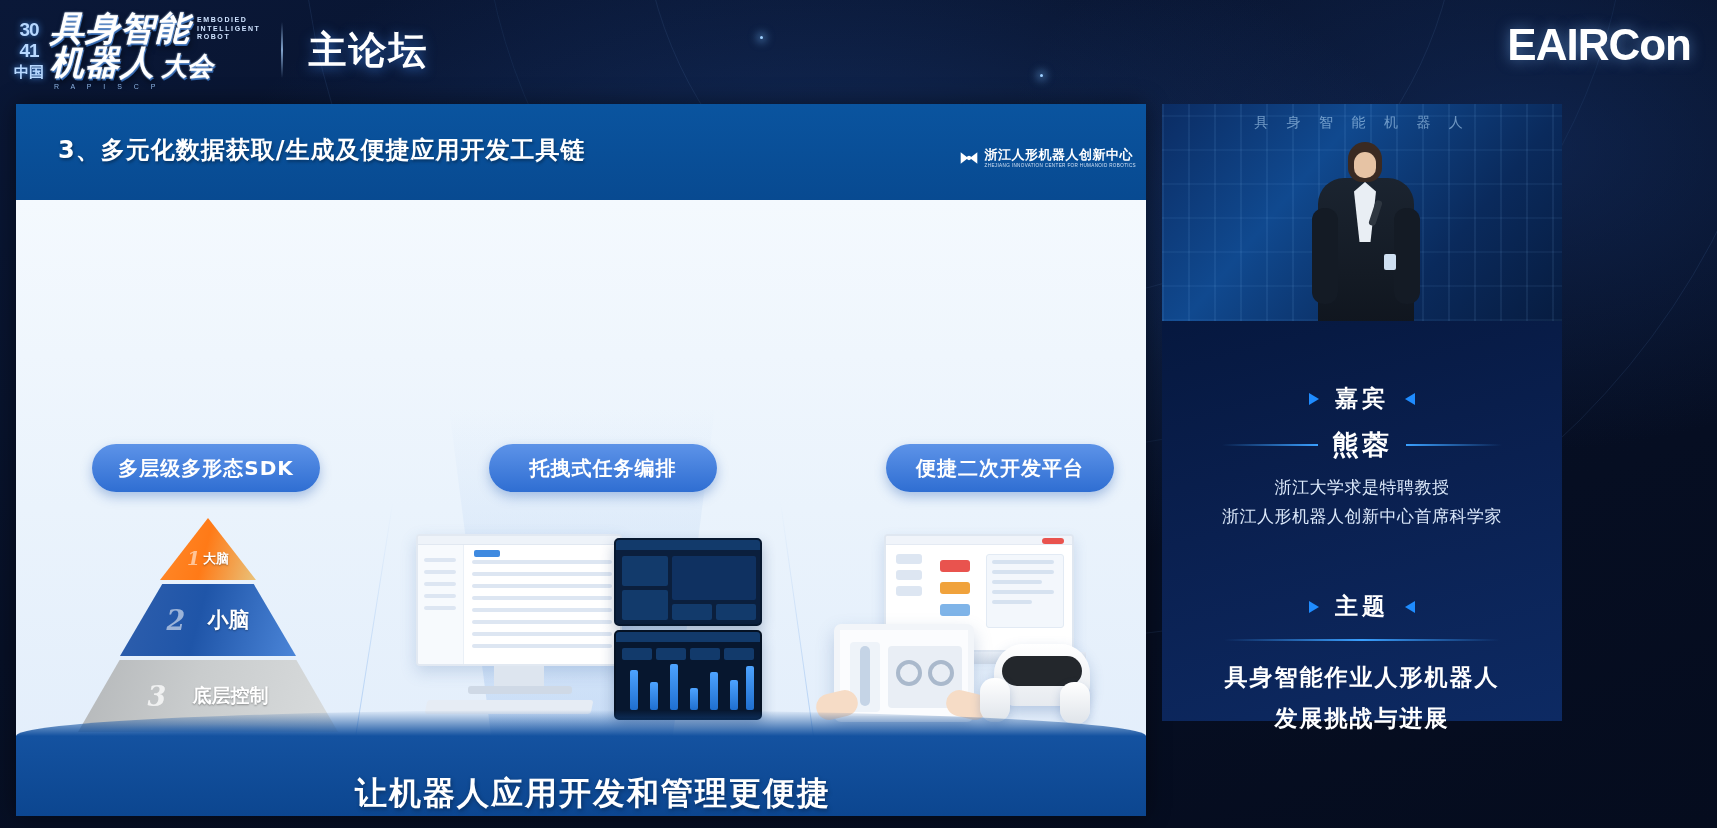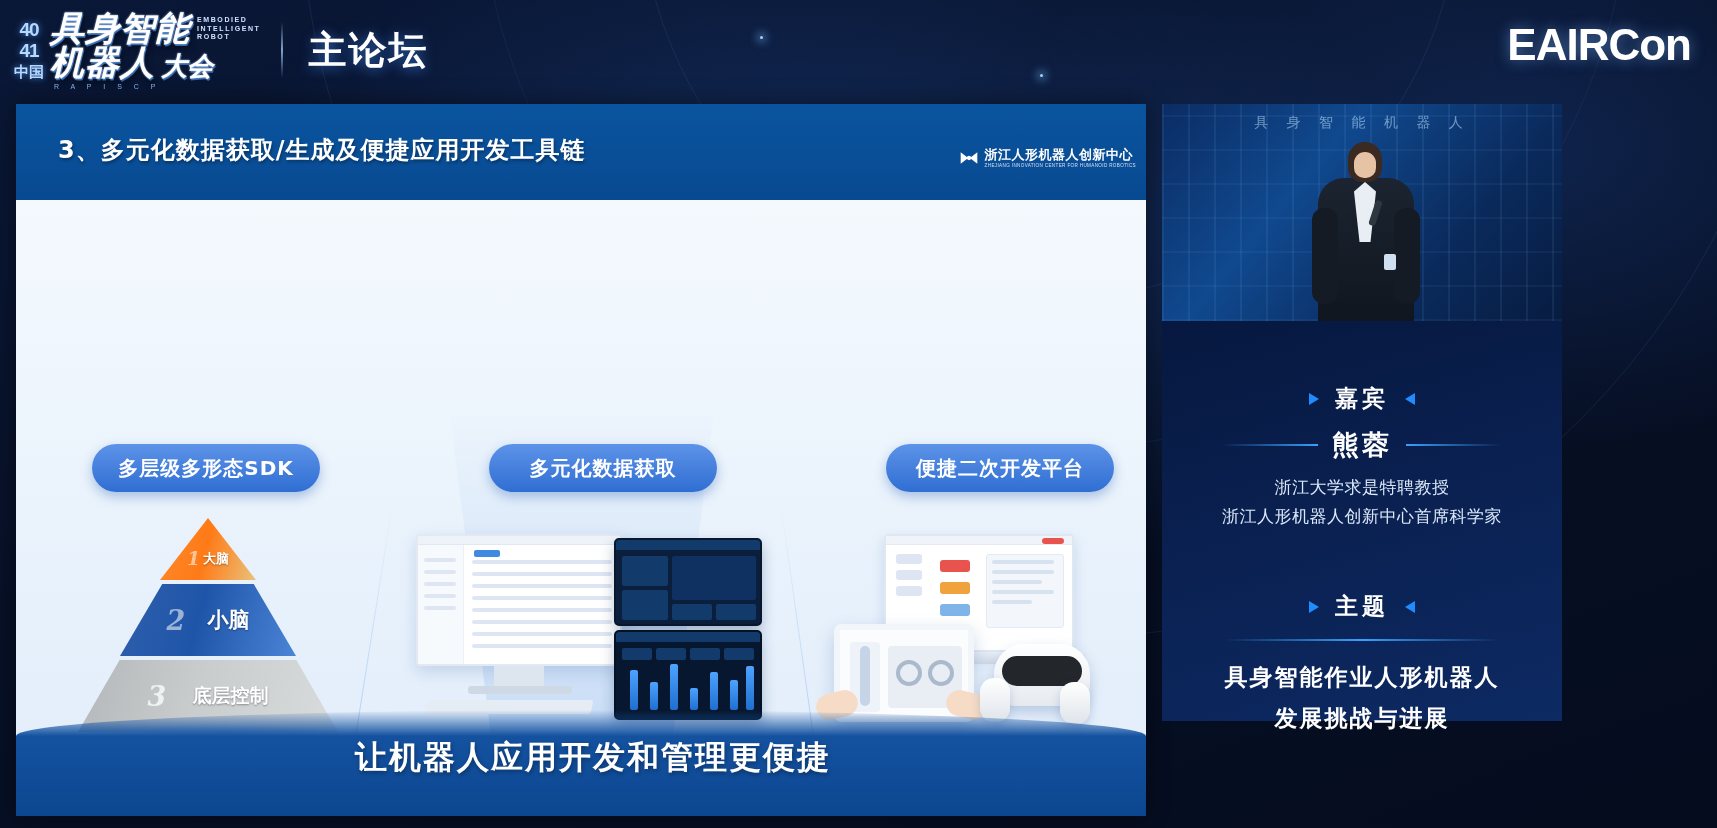--- a/index.html
+++ b/index.html
@@ -145,21 +145,21 @@
              background:linear-gradient(180deg,#ffffff,#e6eaef); border-radius:30px 30px 22px 22px;
              box-shadow:0 6px 14px rgba(60,100,160,.28); }
   #vr-visor { position:absolute; left:986px; top:456px; width:80px; height:30px; background:#23272c; border-radius:16px;}
   #vr-ctrl-1 { left:964px; top:478px; width:30px; height:44px; background:linear-gradient(180deg,#fff,#dfe4ea);
                border-radius:14px; box-shadow:0 4px 10px rgba(60,100,160,.26); }
   #vr-ctrl-2 { left:1044px; top:482px; width:30px; height:42px; background:linear-gradient(180deg,#fff,#dfe4ea);
                border-radius:14px; box-shadow:0 4px 10px rgba(60,100,160,.26); }
 
   #slide-banner { position:absolute; left:0; bottom:0; width:100%; height:80px;
                   background:linear-gradient(180deg,#1452a0,#0c4690);
-                  display:flex; align-items:flex-start; justify-content:center;padding-left:24px; }
+                  display:flex; align-items:flex-end; justify-content:center;padding-left:24px; }
   #banner-text { font-family:"DejaVu Sans",sans-serif; font-size:32px; font-weight:700; color:#fff;
                  letter-spacing:2px; text-shadow:1px 2px 4px rgba(0,0,0,.35); }
   #banner-curve { position:absolute; left:0; bottom:80px; width:100%; height:26px;
                   background:linear-gradient(180deg, rgba(20,82,160,0) 0%, #1452a0 100%);
                   border-radius:50% 50% 0 0 / 100% 100% 0 0; }
 
   
   #right { position:absolute; left:1162px; top:104px; width:400px; height:712px; }
   #video { position:relative; width:400px; height:217px; overflow:hidden;
            background:linear-gradient(130deg,#0b2c63 0%,#10498f 35%,#0a2a5c 70%,#071c40 100%); }
@@ -210,21 +210,21 @@
 
   <div class="arc a1"></div>
   <div class="arc a2"></div>
   <div class="arc a3"></div>
   <div class="glowdot" style="left:760px; top:36px;"></div>
   <div class="glowdot" style="left:1040px; top:74px;"></div>
 
   <div id="header">
     <div id="brand-block">
       <div class="logo-year">
-        <span>40</span>
+        <span>30</span>
         <span>41</span>
         <span style="font-size:15px;letter-spacing:0">中国</span>
       </div>
       <div class="logo-main">
         <div class="logo-row1">
           <span class="logo-cn">具身智能</span>
           <span class="logo-en">
             <span>EMBODIED</span>
             <span>INTELLIGENT</span>
             <span>ROBOT</span>
@@ -259,21 +259,21 @@
       </div>
     </div>
 
     <div id="slide-body">
 
       <div class="funnel" id="funnel-mid"></div>
       <div class="ray" style="left:356px; top:300px; height:260px; transform:rotate(9deg);"></div>
       <div class="ray" style="left:782px; top:300px; height:260px; transform:rotate(-8deg);"></div>
 
       <div class="pill" id="pill-1">多层级多形态SDK</div>
-      <div class="pill" id="pill-2">多元化数据获取</div>
+      <div class="pill" id="pill-2">托拽式任务编排</div>
       <div class="pill" id="pill-3">便捷二次开发平台</div>
 
       <div id="pyramid">
         <div class="pyr-layer" id="pyr-top">
           <span class="pyr-num" style="font-size:19px; margin-top:18px; margin-right:3px;">1</span>
           <span class="pyr-label" style="font-size:13px; margin-top:20px;">大脑</span>
         </div>
         <div class="pyr-layer" id="pyr-mid">
           <span class="pyr-num" style="font-size:27px; margin-right:22px;">2</span>
           <span class="pyr-label" style="font-size:21px;">小脑</span>

